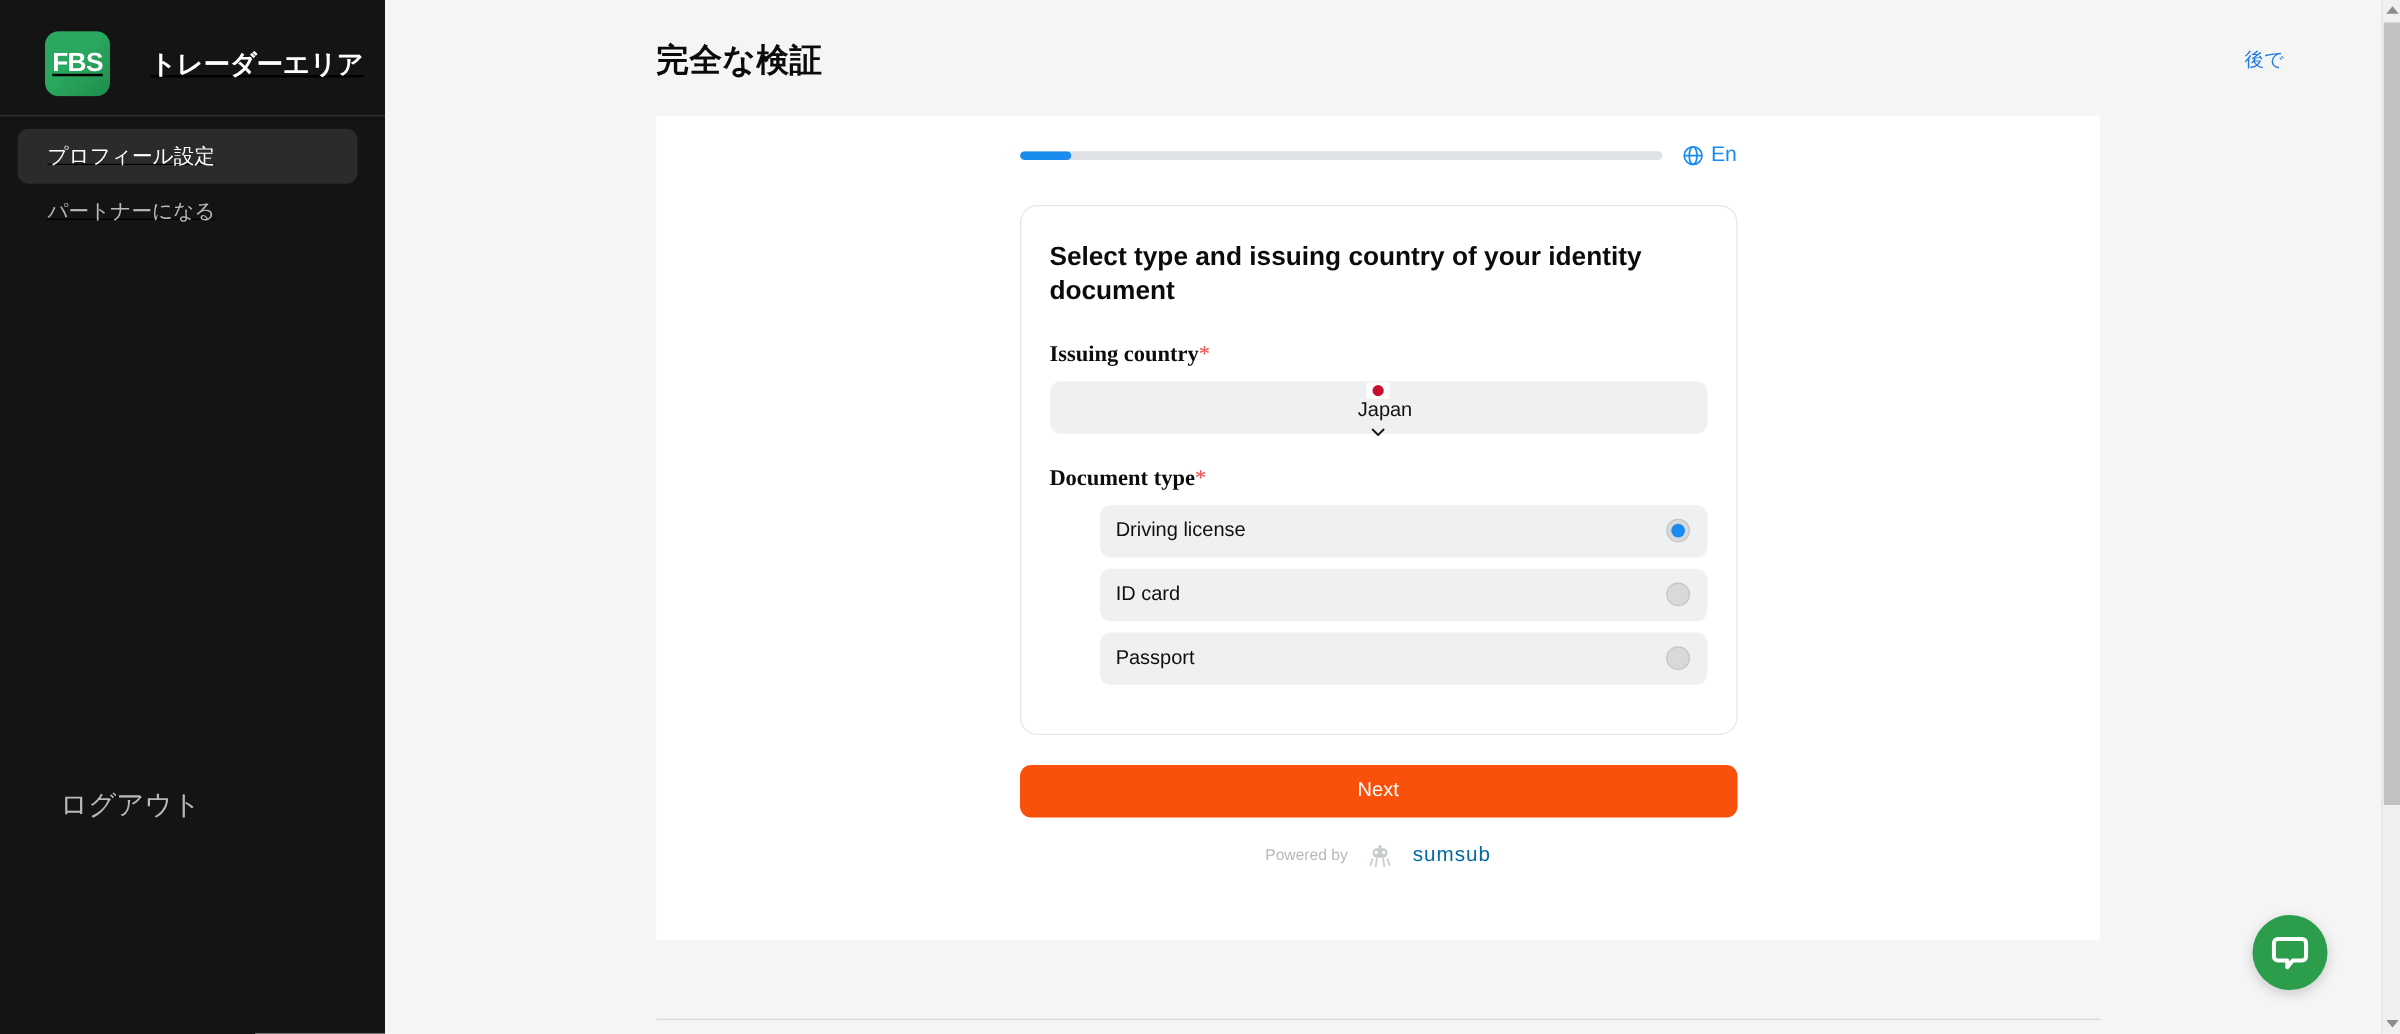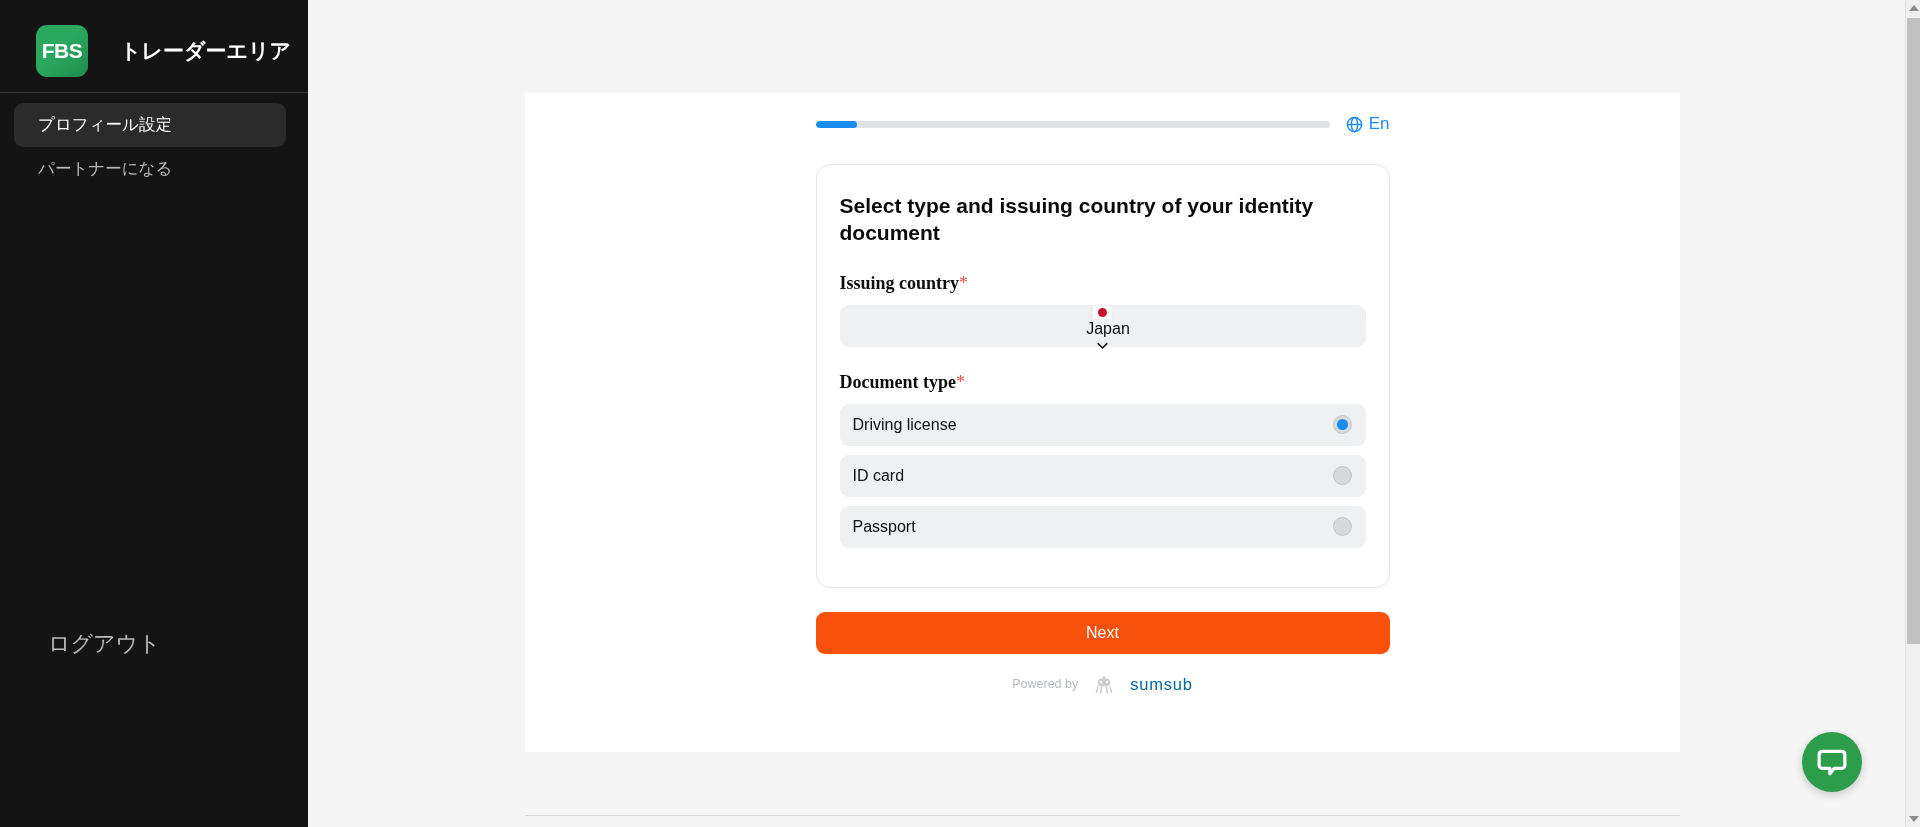--- a/index.html
+++ b/index.html
@@ -11,20 +11,21 @@
   }
 
   .app { position: relative; width: 1920px; height: 827px; }
 
   
   .sidebar {
     position: absolute; left: 0; top: 0;
     width: 308px; height: 827px;
     background: #141414;
     z-index: 1;
+    text-decoration: underline;
   }
   .brand {
     display: flex; align-items: center;
     padding: 24px 0 0 36px;
     height: 78px;
   }
   .brand-logo {
     width: 52px; height: 52px;
     border-radius: 11px;
     background: #25a05a;
@@ -181,20 +182,21 @@
   .chevron { width: 15px; height: 15px; flex: none; }
 
   .doc-option {
     display: flex; align-items: center; justify-content: space-between;
     background: #eef0f1;
     border-radius: 9px;
     height: 42px;
     padding: 0 14px 0 13px;
     margin-bottom: 9px;
     cursor: pointer;
+    margin-left: 40px;
   }
   .doc-option-label { font-size: 16px; color: #101010; }
   .radio {
     width: 19px; height: 19px; border-radius: 50%;
     background: #d7d9da;
     border: 1px solid #c2c4c6;
     display: flex; align-items: center; justify-content: center;
     flex: none;
   }
   .radio.checked { background: #d7d9da; }
@@ -296,20 +298,24 @@
     <div class="nav-bottom">
       <div class="nav-item sub active">プロフィール設定</div>
       <div class="nav-item sub">パートナーになる</div>
     </div>
 
     <div class="nav-logout">ログアウト</div>
   </nav>
 
   <main class="main">
 
+    <div class="page-header">
+      <div class="page-title">完全な検証</div>
+      <div class="later-link">後で</div>
+    </div>
 
     <section class="verif-shell">
       <div class="verif-inner">
 
         <div class="topbar">
           <div class="progress-track">
             <div class="progress-fill" id="progress-fill" style="width: 8%;"></div>
           </div>
           <div class="lang-select">
             <svg class="globe" viewBox="0 0 24 24">

